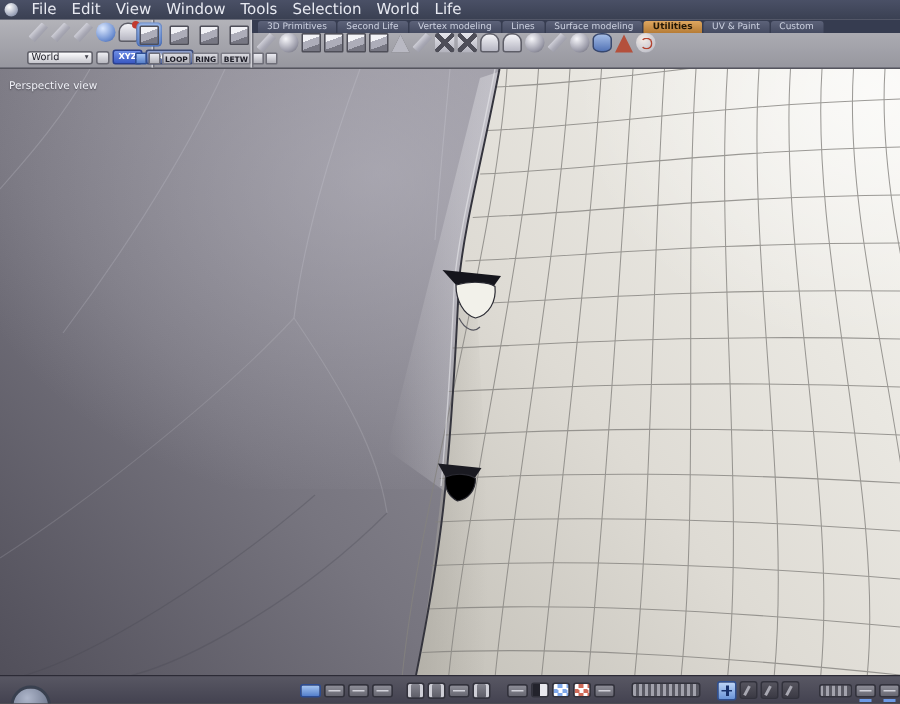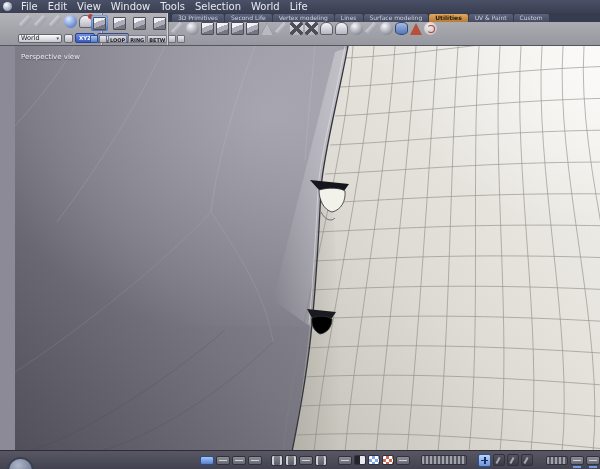--- a/index.html
+++ b/index.html
@@ -78,21 +78,21 @@
   .tabs{position:absolute;left:0;top:0;right:0;height:9px;background:#363c50;display:flex;gap:1px;
         padding-left:4px;align-items:flex-end;}
   .tab{font-size:6px;color:#ccd1e0;background:linear-gradient(#5c6279,#454b61);padding:0 6px;height:8px;
        line-height:8px;border-radius:2px 2px 0 0;white-space:nowrap;cursor:default;}
   .tab.active{background:linear-gradient(#dfa75f,#b67c36);color:#241806;font-weight:bold;}
   .iconrow{position:absolute;left:3px;top:9px;right:0;height:13px;display:flex;gap:2px;align-items:center;}
   .status{position:absolute;left:0;top:22px;right:0;height:11px;background:linear-gradient(#6a6e84,#555972);
           color:#e3e3d7;font-size:7px;line-height:11px;padding-left:4px;white-space:nowrap;overflow:hidden;}
 
   
-  .viewport{position:absolute;top:46px;left:15px;width:564px;height:404px;}
+  .viewport{position:absolute;top:46px;left:0;width:564px;height:404px;}
   .viewport svg{position:absolute;inset:0;display:block;}
   .vp-label{position:absolute;left:6px;top:7px;font-size:7px;color:#f0f1f7;
             text-shadow:0 1px 1px rgba(20,20,30,.5);}
   .scene-item{position:absolute;left:8px;top:362px;display:flex;align-items:center;gap:9px;}
   .thumb{width:22px;height:20px;background:linear-gradient(145deg,#9a9aa6,#55555f);
          border:1px solid #393941;position:relative;box-sizing:border-box;}
   .thumb .face{position:absolute;left:5px;top:4px;width:11px;height:9px;background:#eef0fa;
          transform:skewX(-14deg);border:0.5px solid #8a8aa0;}
   .thumb .axes{position:absolute;left:1px;bottom:1px;width:7px;height:7px;
          border-left:2px solid #3f63d8;border-bottom:2px solid #c04436;}

